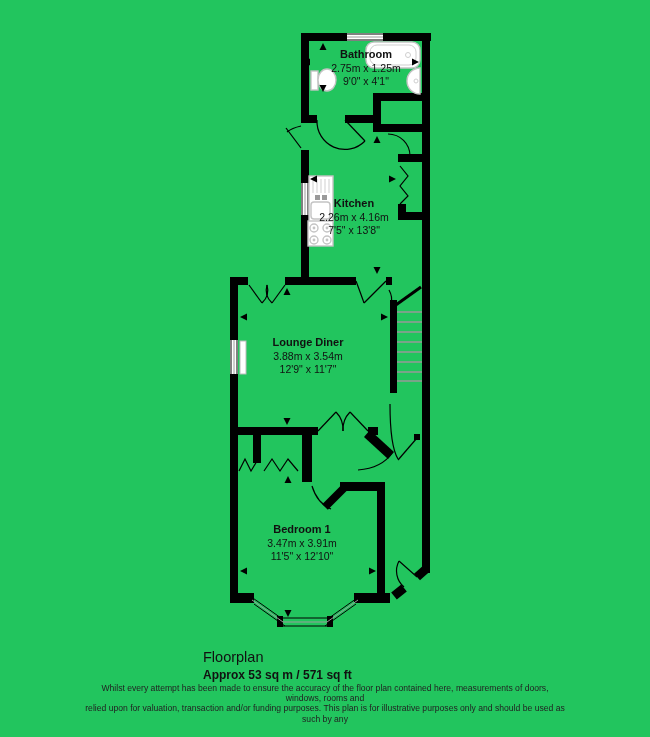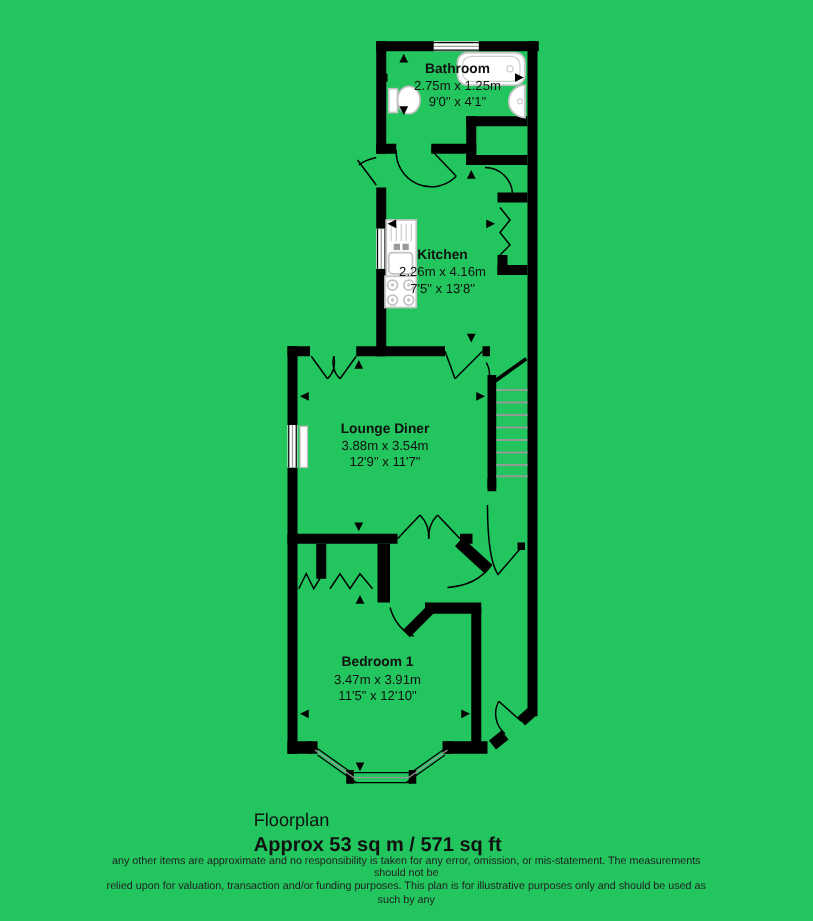--- a/index.html
+++ b/index.html
@@ -10,21 +10,21 @@
   .room-dim{font:10.5px "Liberation Sans",sans-serif;fill:#111;}
   .wall{fill:#000;stroke:none;}
   .door{fill:none;stroke:#000;stroke-width:1.2;}
   .fix{fill:#fff;stroke:#c4c4c4;stroke-width:1.4;}
   .fix2{fill:none;stroke:#cfcfcf;stroke-width:1;}
   .tread{stroke:#999;stroke-width:1.5;}
   .winline{stroke:#000;stroke-width:1;}
   .winmid{stroke:#9a9a9a;stroke-width:1;}
   .arrow{fill:#000;}
   #footer-title{position:absolute;left:203px;top:649px;font-size:14.5px;color:#111;}
-  #footer-area{position:absolute;left:203px;top:668px;font-size:16px;font-weight:bold;color:#111;}
+  #footer-area{position:absolute;left:203px;top:668px;font-size:12px;font-weight:bold;color:#111;}
   #disclaimer{position:absolute;left:83px;top:683px;width:484px;text-align:center;
               font-size:8.6px;line-height:10.2px;color:#222;}
 </style>
 </head>
 <body>
 
 <div id="page">
 
 <svg id="plan-svg" width="650" height="737" viewBox="0 0 650 737">
 
@@ -246,18 +246,18 @@
   <g text-anchor="middle">
     <text class="room-name" x="302" y="533">Bedroom 1</text>
     <text class="room-dim" x="302" y="547">3.47m x 3.91m</text>
     <text class="room-dim" x="302" y="560">11'5" x 12'10"</text>
   </g>
 </svg>
 
 <div id="footer-title">Floorplan</div>
 <div id="footer-area">Approx 53 sq m / 571 sq ft</div>
 <div id="disclaimer">
-  <div>any other items are approximate and no responsibility is taken for any error, omission, or mis-statement. The measurements should not be</div>
+  <div>Whilst every attempt has been made to ensure the accuracy of the floor plan contained here, measurements of doors, windows, rooms and</div>
   <div>relied upon for valuation, transaction and/or funding purposes. This plan is for illustrative purposes only and should be used as such by any</div>
 
 </div>
 
 </div>
 
 </body></html>

